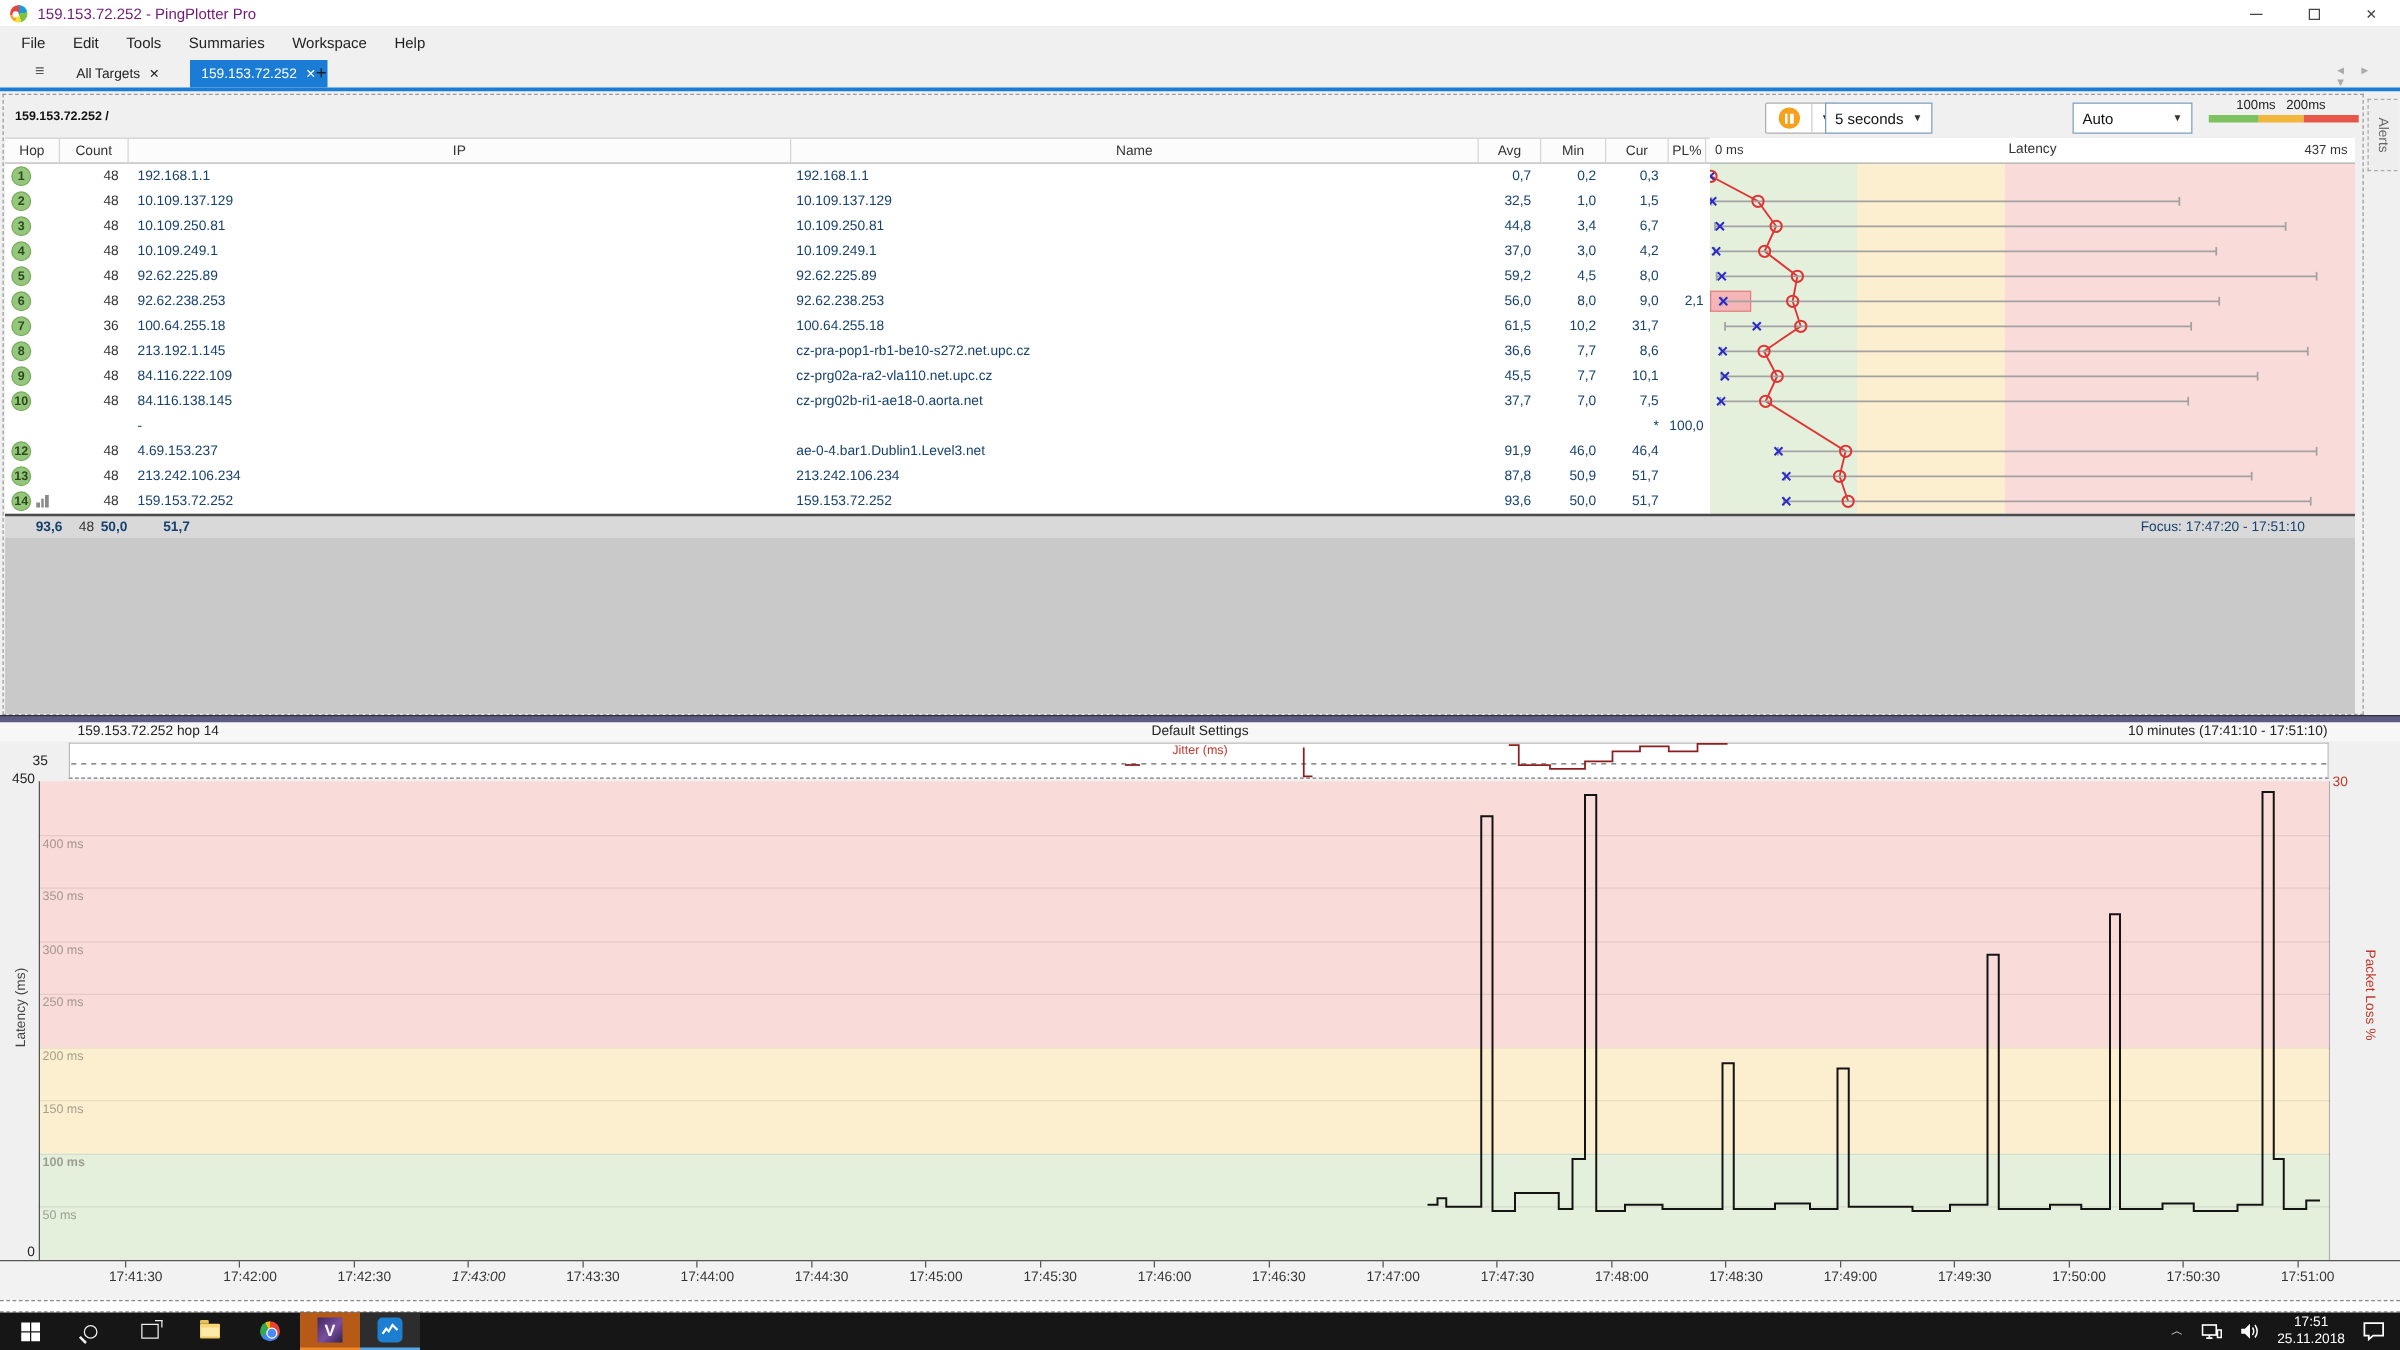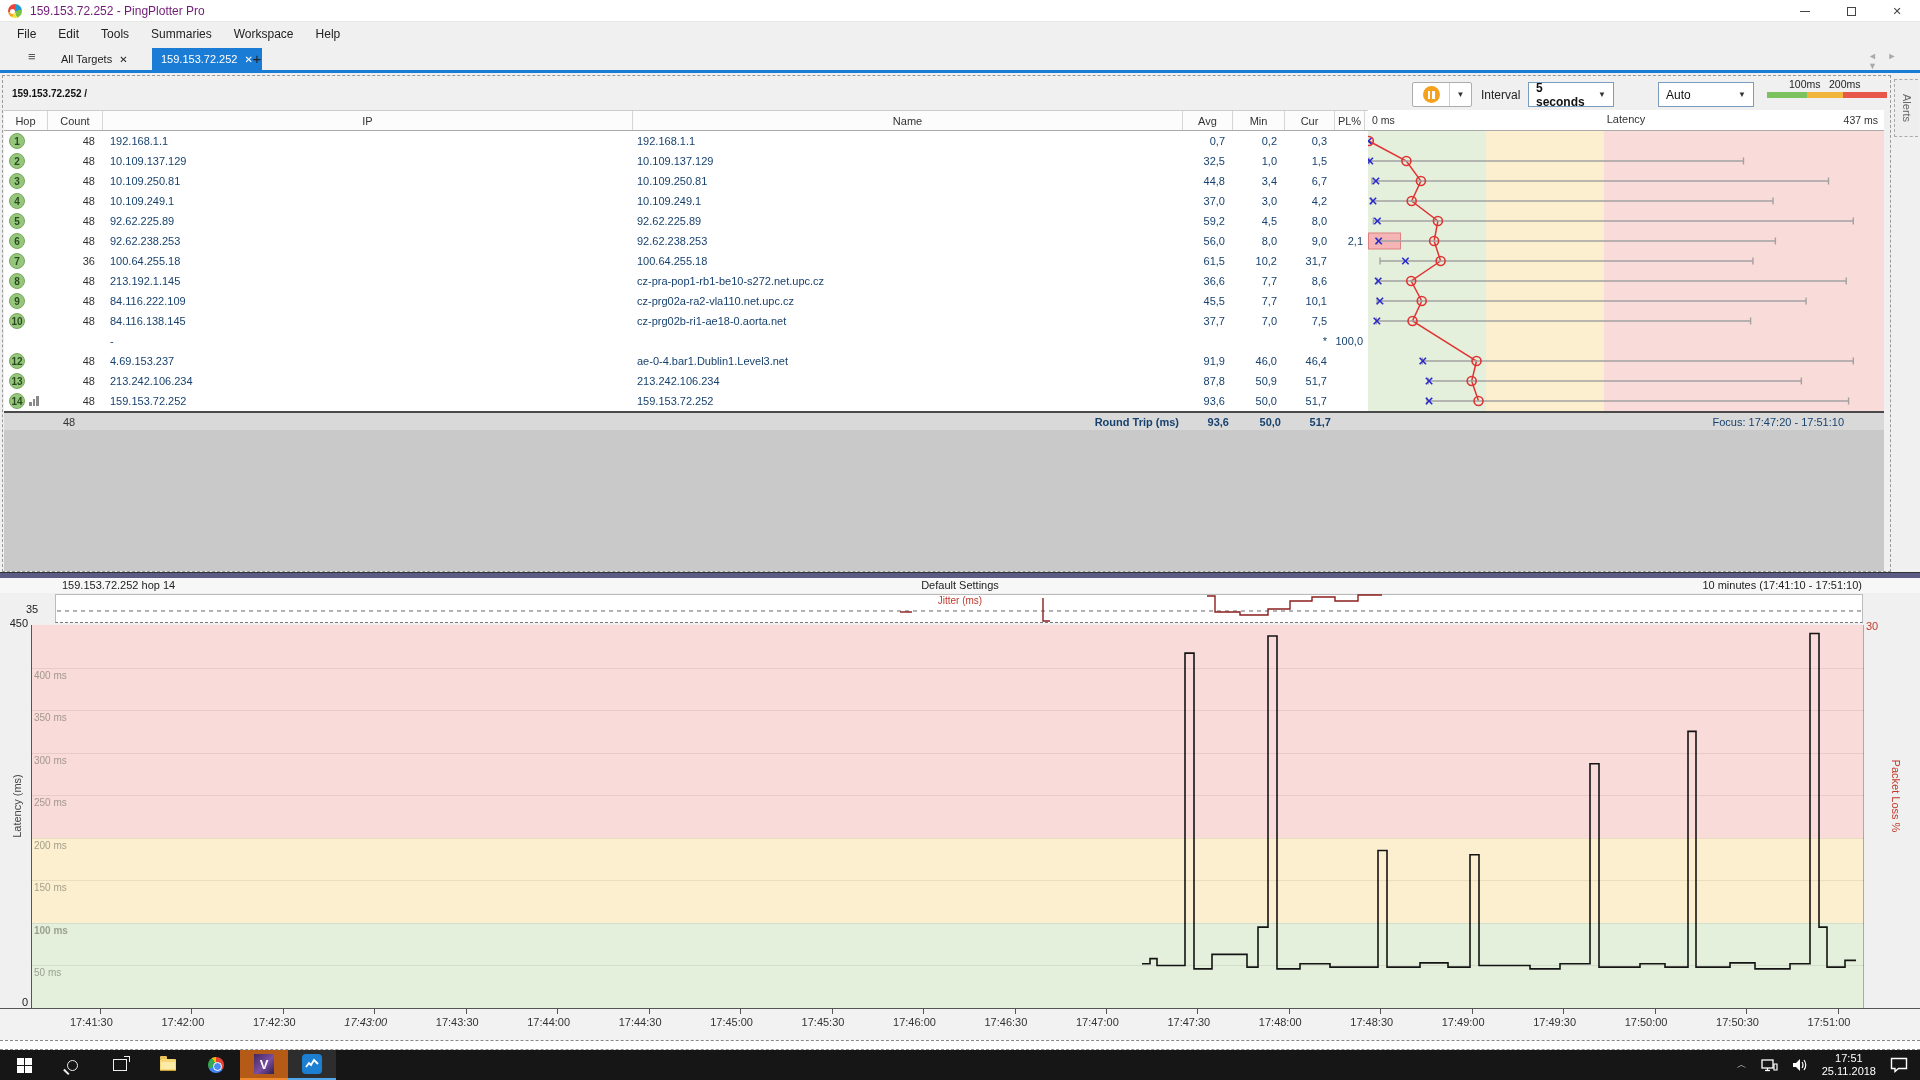--- a/index.html
+++ b/index.html
@@ -41,21 +41,21 @@
   
   #pause-group { left:1412px; top:82px; width:60px; height:25px; background:#fff; border:1px solid #adadad; border-radius:2px; display:flex; }
   #pause-btn { width:37px; height:100%; display:flex; align-items:center; justify-content:center; border-right:1px solid #d0d0d0; }
   #pause-circle { width:17px; height:17px; border-radius:50%; background:#f5a11c; position:relative; }
   #pause-circle:before, #pause-circle:after { content:""; position:absolute; top:4.5px; width:2.5px; height:8px; background:#fff; }
   #pause-circle:before { left:5px; } #pause-circle:after { left:9.5px; }
   #pause-arrow { flex:1; display:flex; align-items:center; justify-content:center; font-size:8px; color:#333; }
   .ctl-label { top:88px; font-size:12px; color:#222; }
   #interval-label { left:1481px; } #focus-label { left:1647px;margin-left:24px; }
   .select { top:82px; height:25px; background:#fff; border:1px solid #7a9cbf; display:flex; align-items:center; justify-content:space-between; padding:0 7px; font-size:12px; color:#111; }
-  #interval-select { left:1528px; width:86px;font-weight:bold; }
+  #interval-select { left:1460px; width:86px; }
   #focus-select { left:1658px; width:96px; }
   .select .arrow { font-size:8px; color:#333; margin-left:6px; }
   #legend { left:1767px; top:78px; width:120px; }
   #legend-labels { position:relative; height:12px; font-size:10.5px; color:#222; }
   #legend-100 { position:absolute; left:22px; } #legend-200 { position:absolute; left:62px; }
   #legend-bar { margin-top:2px; height:6px; display:flex; }
   #legend-bar .g { width:40px; background:#7cc25e; } #legend-bar .y { width:36px; background:#f2b63c; } #legend-bar .r { width:44px; background:#e8584a; }
   #alerts-tab { left:1894px; top:79px; width:24px; height:58px; background:#eee; border:1px dashed #aaa; border-right:none;
     color:#666; font-size:11px; display:flex; align-items:center; justify-content:center; }
   #alerts-tab span { writing-mode:vertical-rl; }
@@ -111,21 +111,21 @@
   #zone-green { top:298px; height:85px; background:#e4f0dc; }
   #y450 { left:6px; top:617px; width:22px; text-align:right; font-size:11px; color:#222; }
   #y0 { left:6px; top:996px; width:22px; text-align:right; font-size:11px; color:#222; }
   #ylabel { left:-28px; top:800px; font-size:11px; color:#444; transform:rotate(-90deg); transform-origin:center; width:90px; text-align:center; }
   #pl30 { left:1866px; top:620px; font-size:11px; color:#c0392b; }
   #pl-label { left:1846px; top:790px; width:100px; font-size:11px; color:#c0392b; transform:rotate(90deg); transform-origin:center; text-align:center; }
   .ytick { position:absolute; font-size:10px; color:rgba(110,110,95,.62); }
   .gridline { position:absolute; height:1px; background:rgba(0,0,0,.07); }
   #plot-svg { left:31px; top:625px; }
   #xaxis { left:0; top:1008px; width:1920px; height:32px; background:#f2f2f2; border-top:1px solid #555; }
-  .xtick-label { position:absolute; top:7px; width:60px; text-align:left; font-size:11px; color:#333; }
+  .xtick-label { position:absolute; top:7px; width:60px; text-align:right; font-size:11px; color:#333; }
   .xtick-mark { position:absolute; top:0; width:1px; height:5px; background:#555; }
   #focus-strip { left:0; top:1040px; width:1920px; height:10px; background:#fff; border-top:1px dashed #888; border-bottom:1px dashed #888; }
 
   
   #taskbar { left:0; top:1050px; width:1920px; height:30px; background:#161616; display:flex; align-items:center; }
   .tb-btn { width:48px; height:30px; display:flex; align-items:center; justify-content:center; position:relative; }
   #win-logo { display:grid; grid-template-columns:7px 7px; grid-template-rows:7px 7px; gap:1px; }
   #win-logo i { background:#fff; display:block; }
   #search-glass { width:11px; height:11px; border:1.5px solid #eee; border-radius:50%; position:relative; }
   #search-glass:after { content:""; position:absolute; left:-5px; top:10px; width:7px; height:1.5px; background:#eee; transform:rotate(45deg); }
@@ -488,21 +488,20 @@
     <line x1="59.038901601830666" y1="270" x2="480.5766590389016" y2="270" stroke="#a2a2a2" stroke-width="1.4"></line>
     <line x1="59.038901601830666" y1="266.5" x2="59.038901601830666" y2="273.5" stroke="#a2a2a2" stroke-width="1.4"></line>
     <line x1="480.5766590389016" y1="266.5" x2="480.5766590389016" y2="273.5" stroke="#a2a2a2" stroke-width="1.4"></line>
     <line x1="57.846224256292906" y1="266.8" x2="64.2462242562929" y2="273.2" stroke="#2a2acc" stroke-width="1.6"></line>
     <line x1="57.846224256292906" y1="273.2" x2="64.2462242562929" y2="266.8" stroke="#2a2acc" stroke-width="1.6"></line>
     <circle cx="110.52082379862699" cy="270" r="4.5" fill="none" stroke="#e03434" stroke-width="1.6"></circle>
   </svg>
 
 <div id="sumrow" class="abs">
   <span id="sum-count">48</span>
-  <div id="sum-label">Round Trip (ms)</div>
   <div class="sumv" style="width:54px">93,6</div>
   <div class="sumv" style="width:52px">50,0</div>
   <div class="sumv" style="width:50px">51,7</div>
   <span id="sum-focus">Focus: 17:47:20 - 17:51:10</span>
 </div>
 <div id="void" class="abs"></div>
 
 <div id="purple-bar" class="abs"></div>
 <div id="tl-head" class="abs">
   <span id="tl-left">159.153.72.252 hop 14</span>

